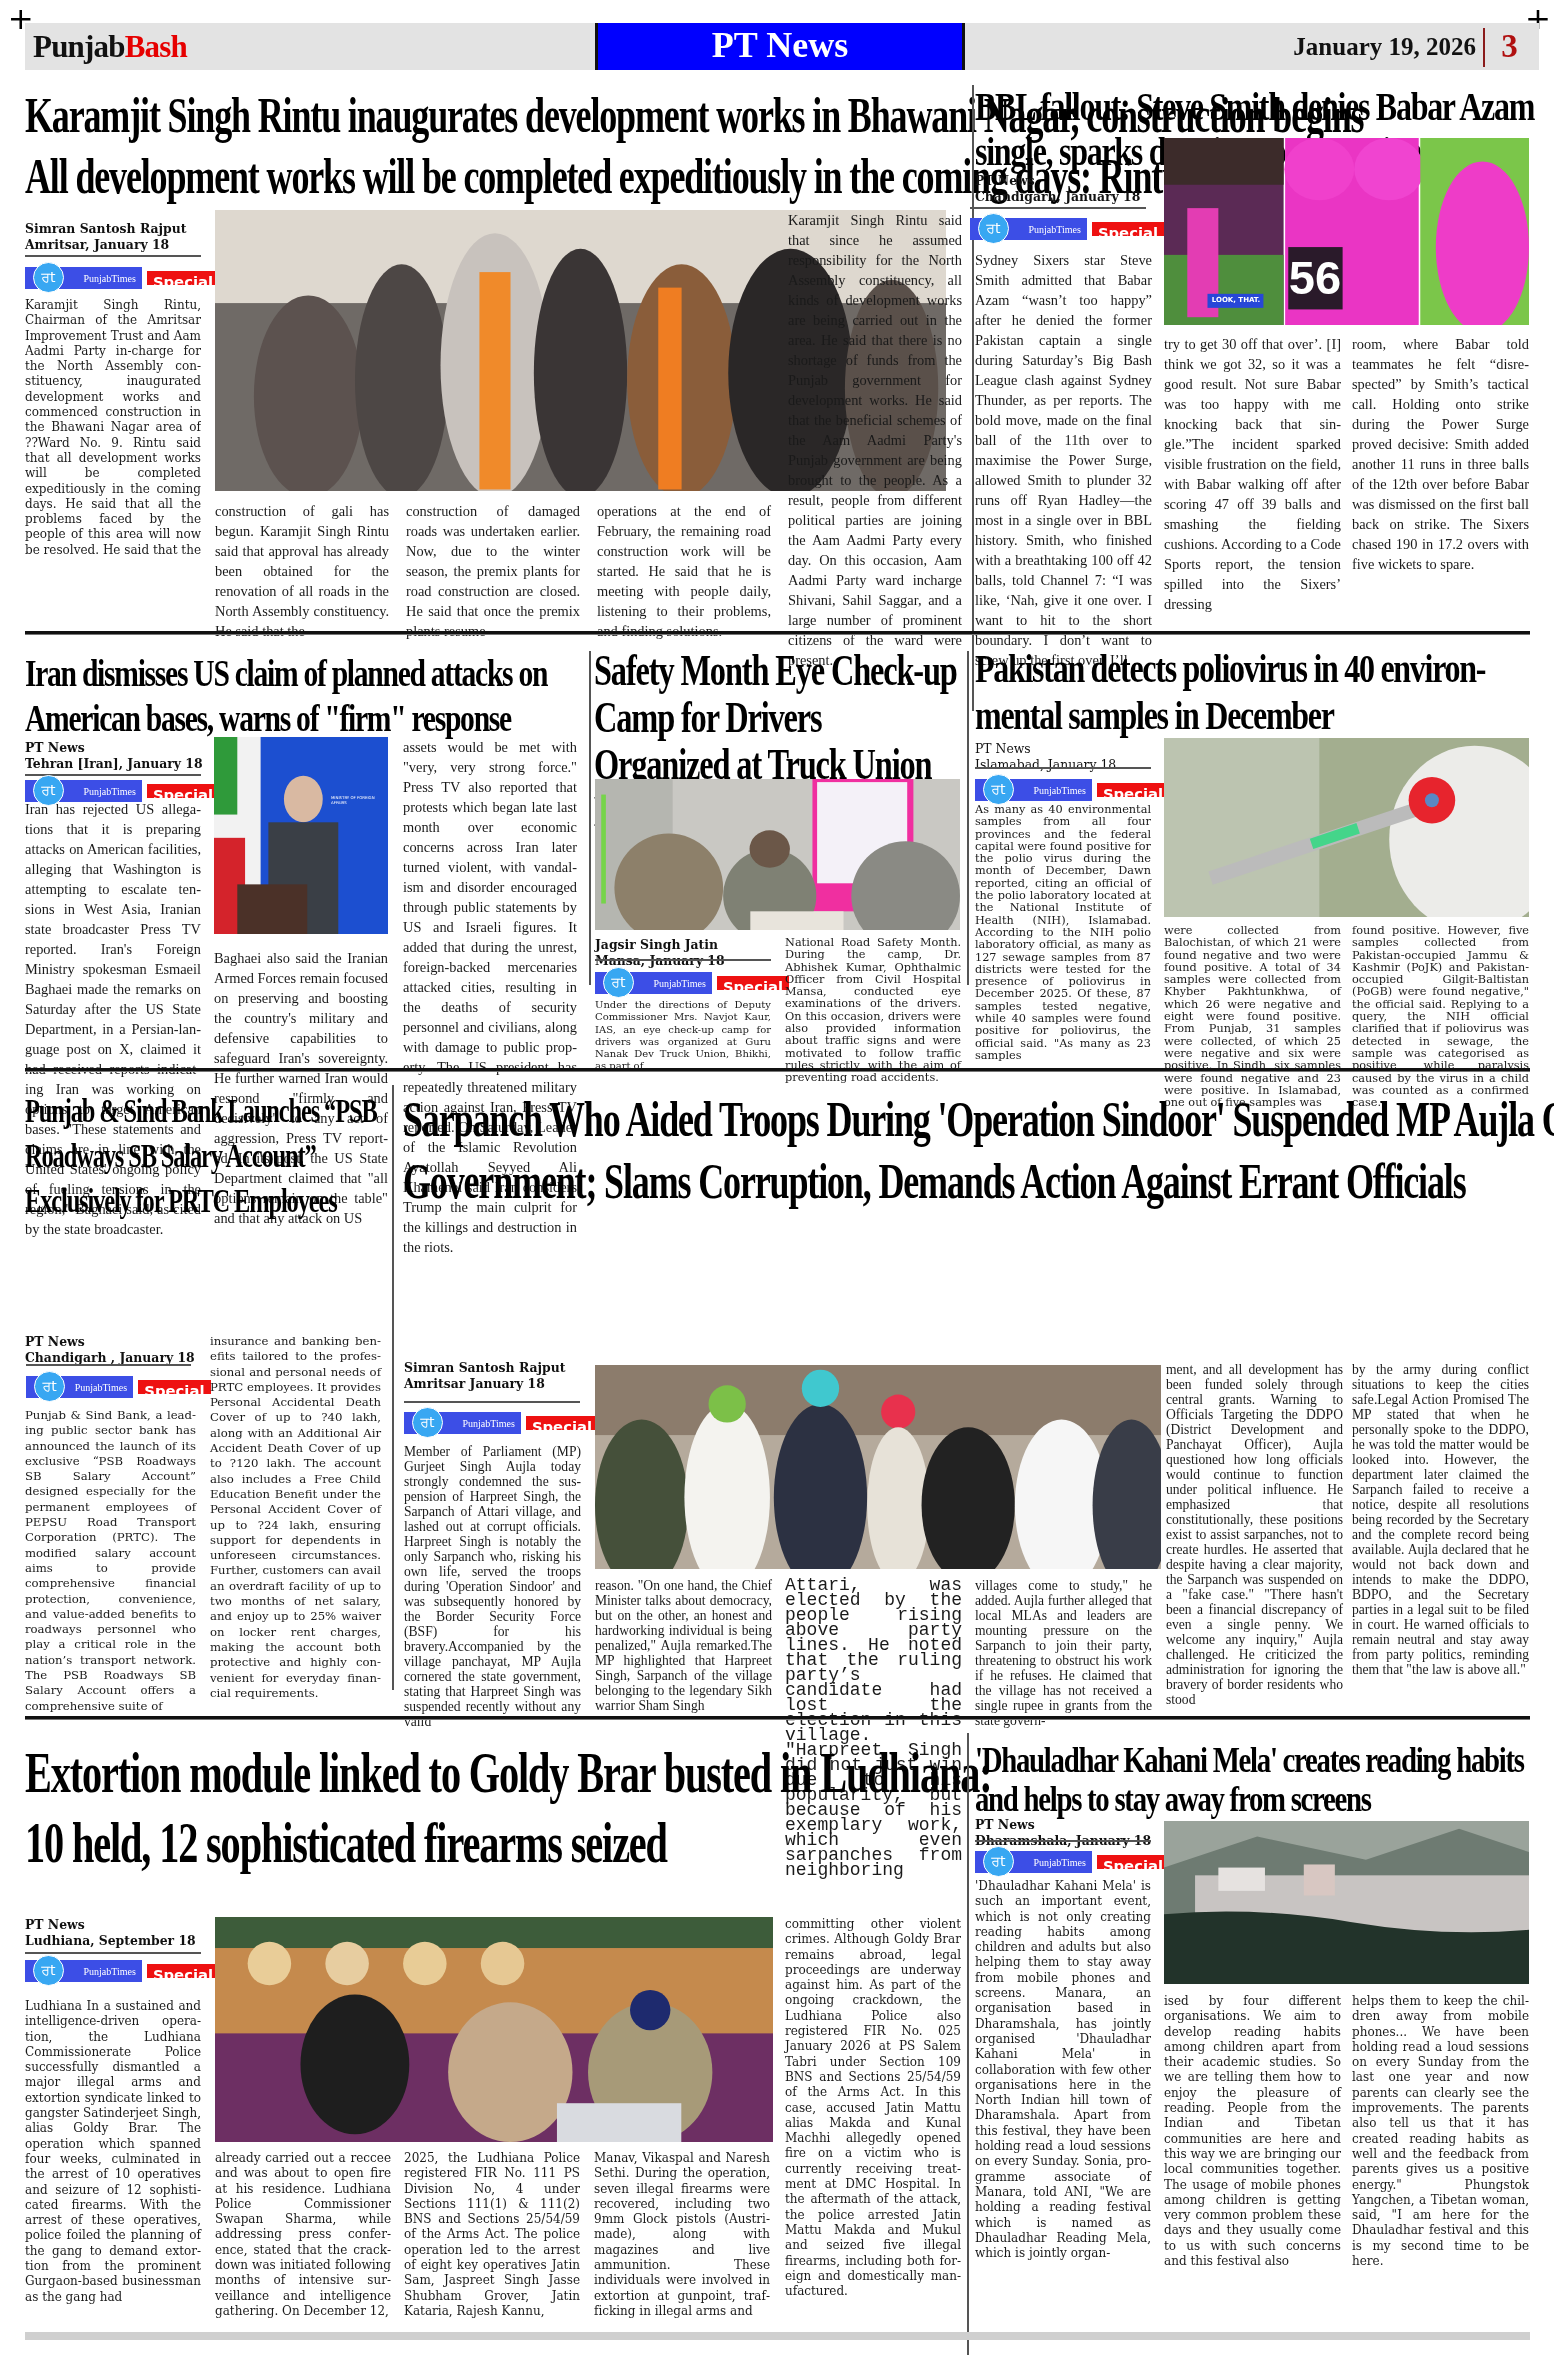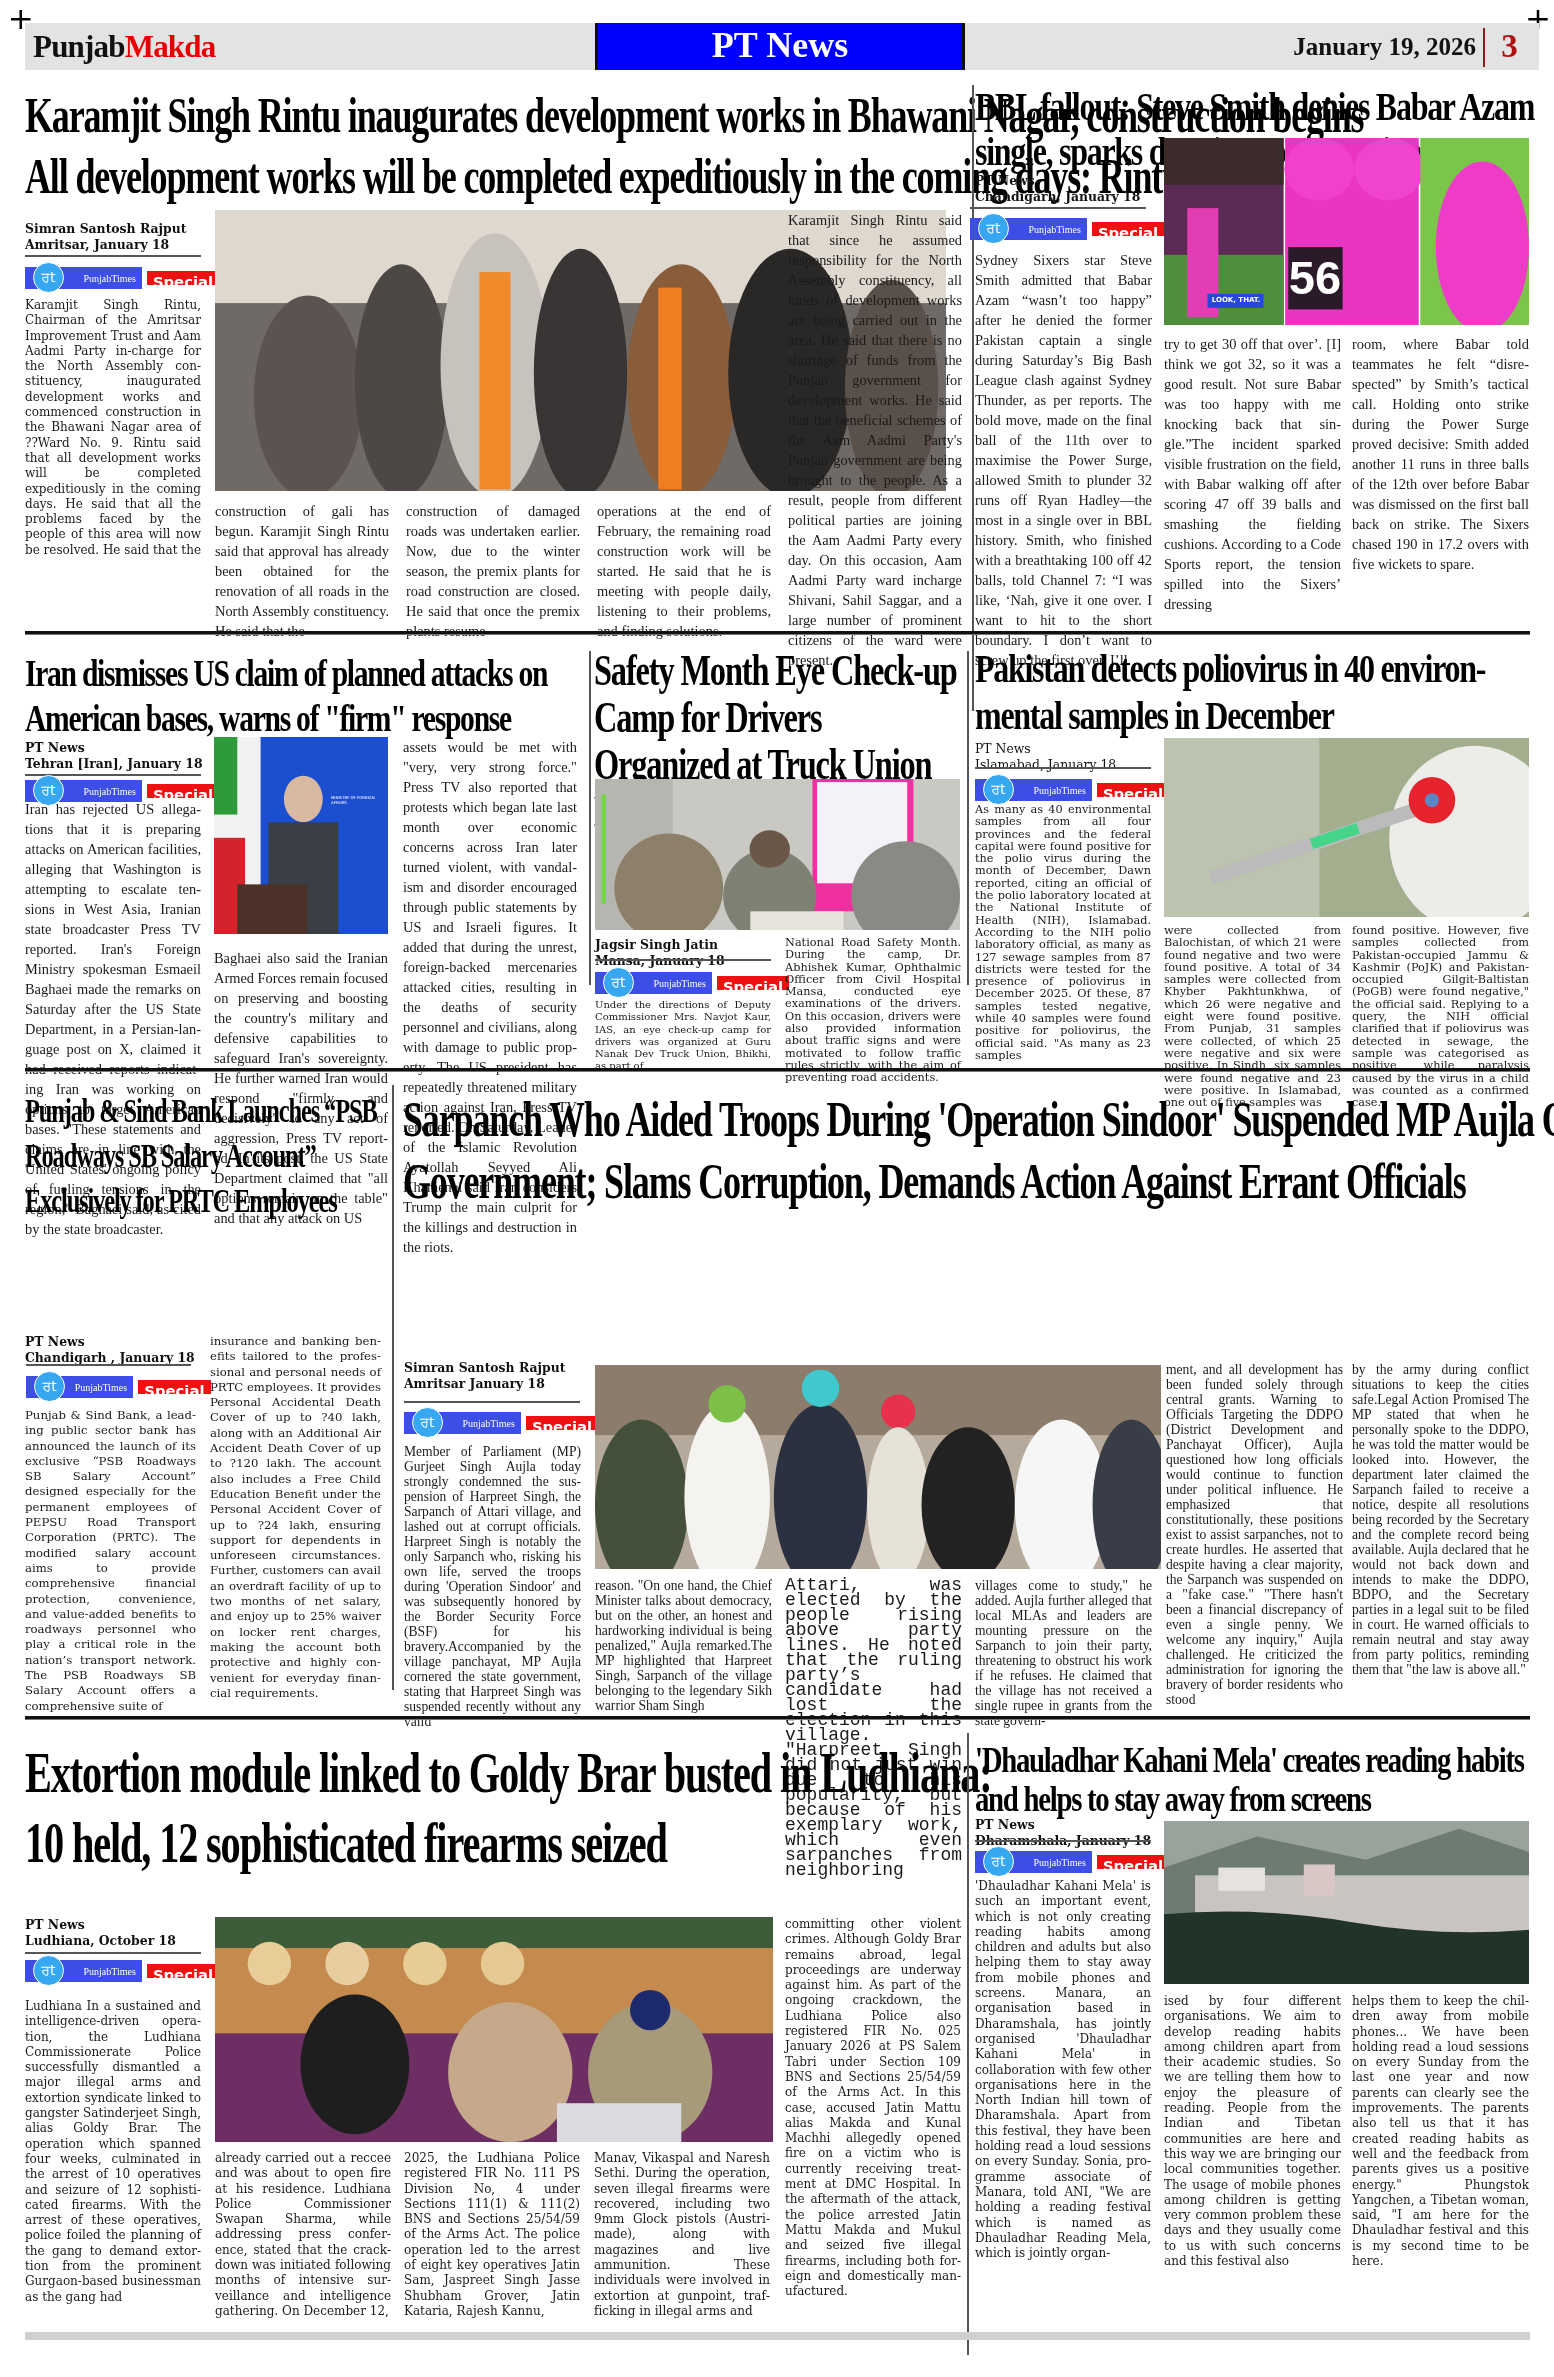--- a/index.html
+++ b/index.html
@@ -48,21 +48,21 @@
   .photo { overflow: hidden; }
 </style>
 </head>
 <body>
 
 <div class="crop" style="left:7.8px;top:3.1px;">+</div>
 <div class="crop" style="left:1525px;top:3.1px;">+</div>
 
 <div class="abs masthead"></div>
 <div class="abs logo">
-  <span>Punjab</span><span class="red">Makda</span>
+  <span>Punjab</span><span class="red">Bash</span>
 </div>
 <div class="abs section-box">PT News</div>
 <div class="abs date">January 19, 2026</div>
 <div class="abs page-sep"></div>
 <div class="abs page-num">3</div>
 
 <div class="abs hl condensed" style="left:25px;top:84px;width:1321px;font-size:50px;line-height:62px;white-space:nowrap;">Karamjit Singh Rintu inaugurates development works in Bhawani Nagar, construction begins</div>
 <div class="abs hl condensed" style="left:25px;top:145px;width:1321px;font-size:50px;line-height:62px;white-space:nowrap;">All development works will be completed expeditiously in the coming days: Rintu</div>
 <div class="abs byline" style="left:25px;top:221px;">
   <div>Simran Santosh Rajput</div>
@@ -284,21 +284,21 @@
 <div class="abs txt cond" style="left:975px;top:1578px;width:177px;font-size:13.6px;line-height:15px;">villages come to study," he added. Aujla further alleged that local MLAs and leaders are mounting pressure on the Sarpanch to join their party, threatening to obstruct his work if he refuses. He claimed that the village has not received a single rupee in grants from the state govern-</div>
 <div class="abs txt cond" style="left:1166px;top:1362px;width:177px;font-size:13.6px;line-height:15px;">ment, and all development has been funded solely through central grants. Warning to Officials Targeting the DDPO (District Development and Panchayat Officer), Aujla questioned how long officials would con­tinue to function under polit­ical influence. He empha­sized that constitutionally, these positions exist to assist sarpanches, not to create hurdles. He asserted that despite having a clear major­ity, the Sarpanch was sus­pended on a "fake case." "There hasn't been a financial discrepancy of even a single penny. We welcome any inquiry," Aujla challenged. He criticized the administration for ignoring the bravery of border residents who stood</div>
 <div class="abs txt cond" style="left:1352px;top:1362px;width:177px;font-size:13.6px;line-height:15px;">by the army during conflict situations to keep the cities safe.Legal Action Promised The MP stated that when he personally spoke to the DDPO, he was told the matter would be looked into. However, the department later claimed the Sarpanch failed to receive a notice, despite all resolutions being recorded by the Secretary and the complete record being available. Aujla declared that he would not back down and intends to make the DDPO, BDPO, and the Secretary parties in a legal suit to be filed in court. He warned officials to remain neutral and stay away from party politics, reminding them that "the law is above all."</div>
 
 <div class="abs hrule" style="left:25px;top:1716px;width:1505px;"></div>
 
 <div class="abs hl condensed" style="left:25px;top:1738px;width:1321px;font-size:56px;line-height:70px;white-space:nowrap;">Extortion module linked to Goldy Brar busted in Ludhiana:</div>
 <div class="abs hl condensed" style="left:25px;top:1808px;width:1321px;font-size:56px;line-height:70px;white-space:nowrap;">10 held, 12 sophisticated firearms seized</div>
 <div class="abs byline" style="left:25px;top:1917px;">
   <div>PT News</div>
-  <div>Ludhiana, October 18</div>
+  <div>Ludhiana, September 18</div>
 </div>
 <div class="abs thin" style="left:25px;top:1952px;width:176px;"></div>
 <div class="abs badge" style="left:25px;top:1960px;">
   <div class="pt" style="width:117px;">
       <span class="circ">ਰt</span>
       <span>PunjabTimes</span>
     </div>
   <div class="sp">Special</div>
 </div>
 <div class="abs txt" style="left:25px;top:1999px;width:176px;">Ludhiana In a sustained and intelligence-driven opera­tion, the Ludhiana Commissionerate Police successfully dismantled a major illegal arms and extortion syndicate linked to gangster Satinderjeet Singh, alias Goldy Brar. The operation which spanned four weeks, culminated in the arrest of 10 operatives and seizure of 12 sophisti­cated firearms. With the arrest of these operatives, police foiled the planning of the gang to demand extor­tion from the prominent Gurgaon-based business­man as the gang had</div>

